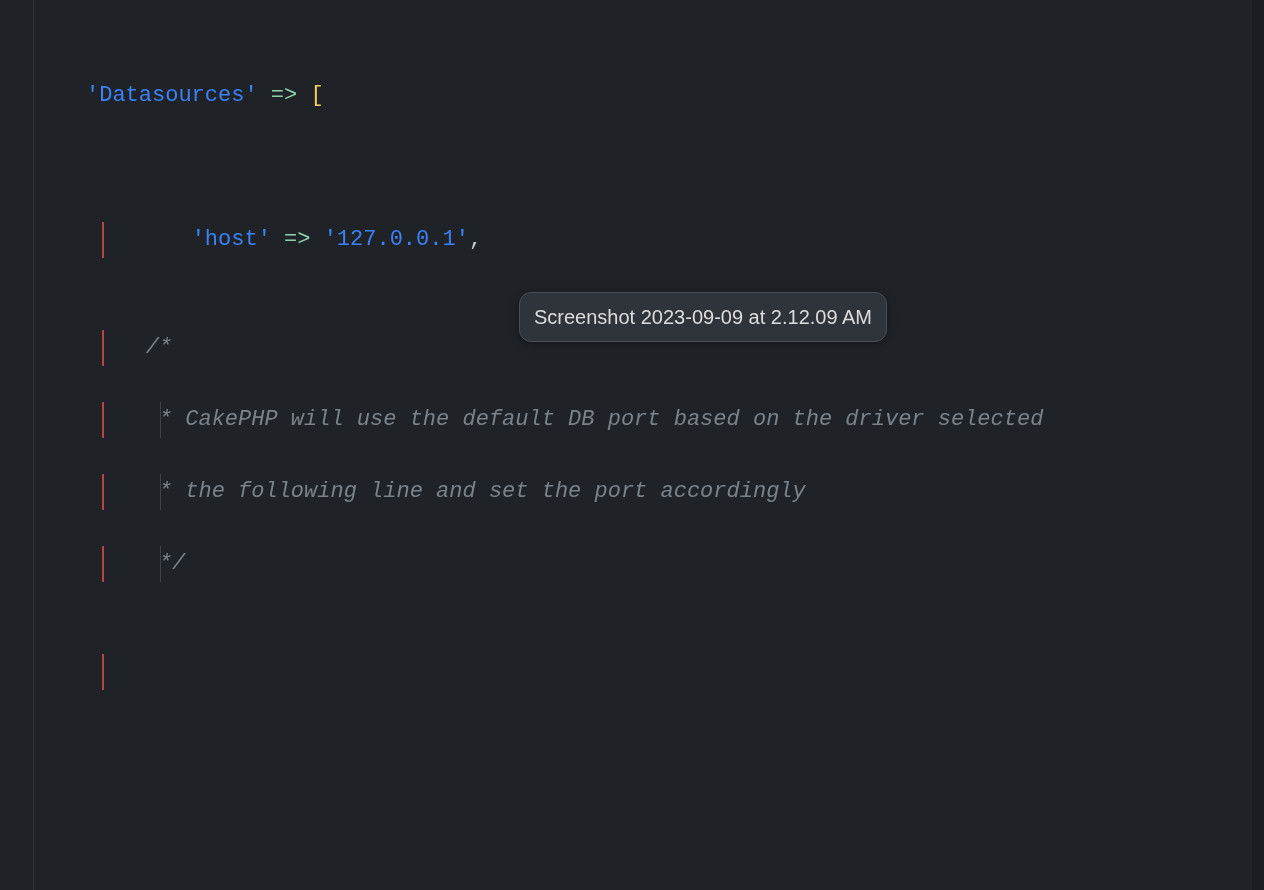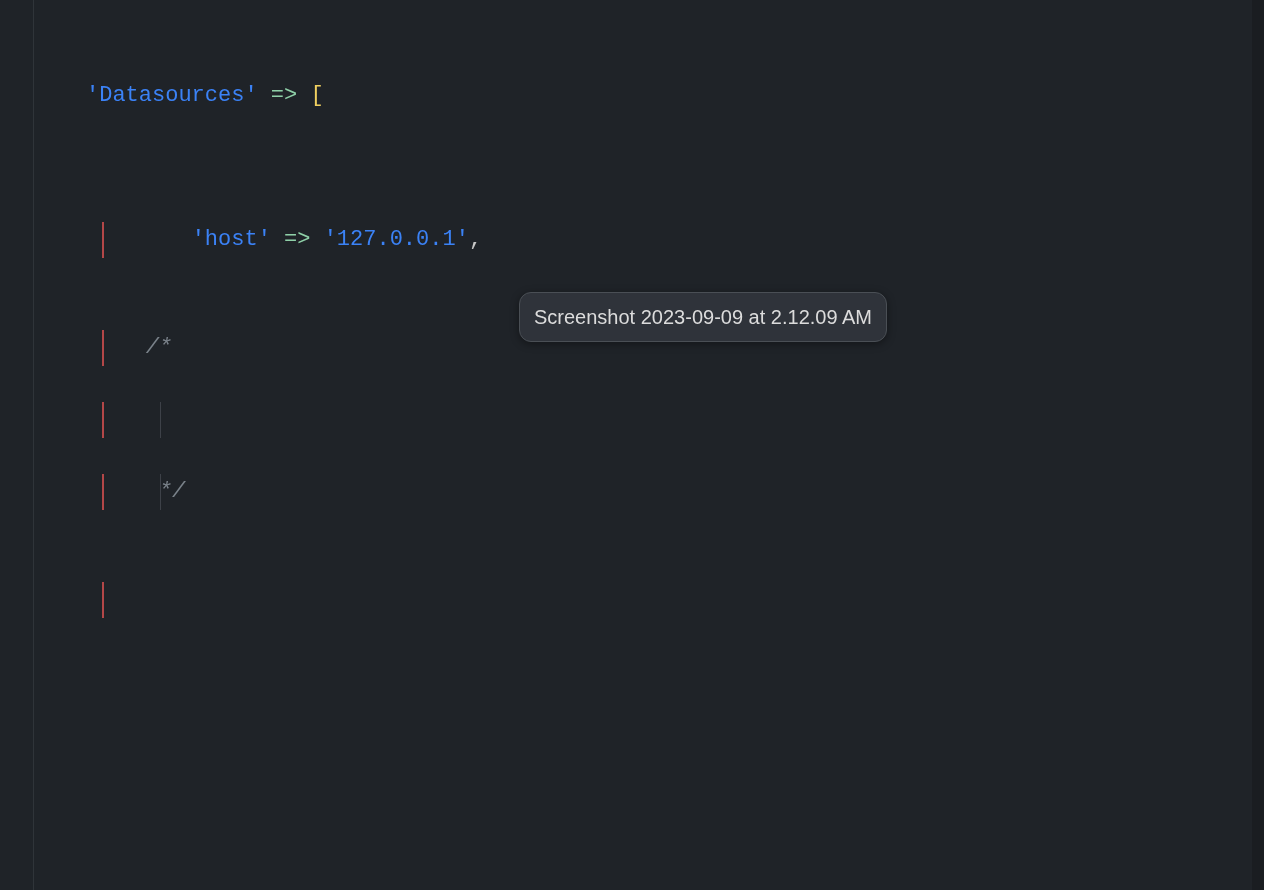--- a/index.html
+++ b/index.html
@@ -100,21 +100,22 @@
 <div class="scrollbar"></div>
 
 <div class="code">
 
 <div class="line"><span class="txt"><span class="key">'Datasources'</span> <span class="arrow">=&gt;</span> <span class="br-y">[</span></span></div>
 
 
 <div class="line"><span class="guide1"></span><span class="txt">        <span class="key">'host'</span> <span class="arrow">=&gt;</span> <span class="str">'127.0.0.1'</span><span class="comma">,</span></span></div>
 
 <div class="line"><span class="guide1"></span><span class="txt">        <span class="cmt">/*</span></span></div>
-<div class="line"><span class="guide1"></span><span class="guide2"></span></div>
+<div class="line"><span class="guide1"></span><span class="guide2"></span><span class="txt">        <span class="cmt"> * CakePHP will use the default DB port based on the driver selected</span></span></div>
+<div class="line"><span class="guide1"></span><span class="guide2"></span><span class="txt">        <span class="cmt"> * the following line and set the port accordingly</span></span></div>
 <div class="line"><span class="guide1"></span><span class="guide2"></span><span class="txt">        <span class="cmt"> */</span></span></div>
 
 <div class="line"><span class="guide1"></span></div>
 
 
 
 
 
 
 

